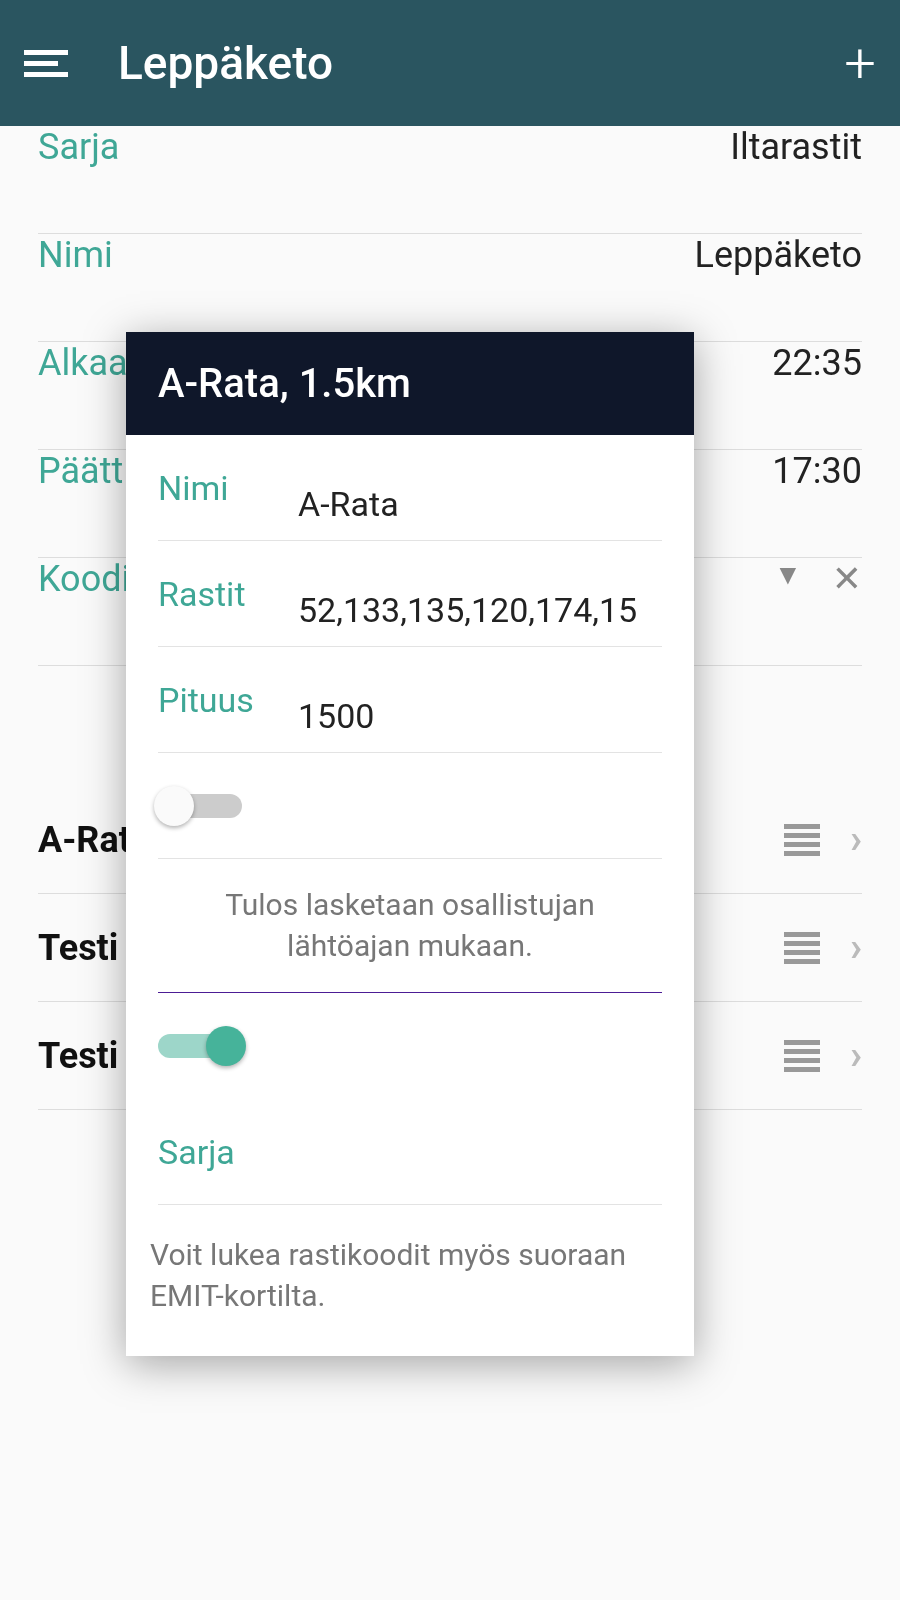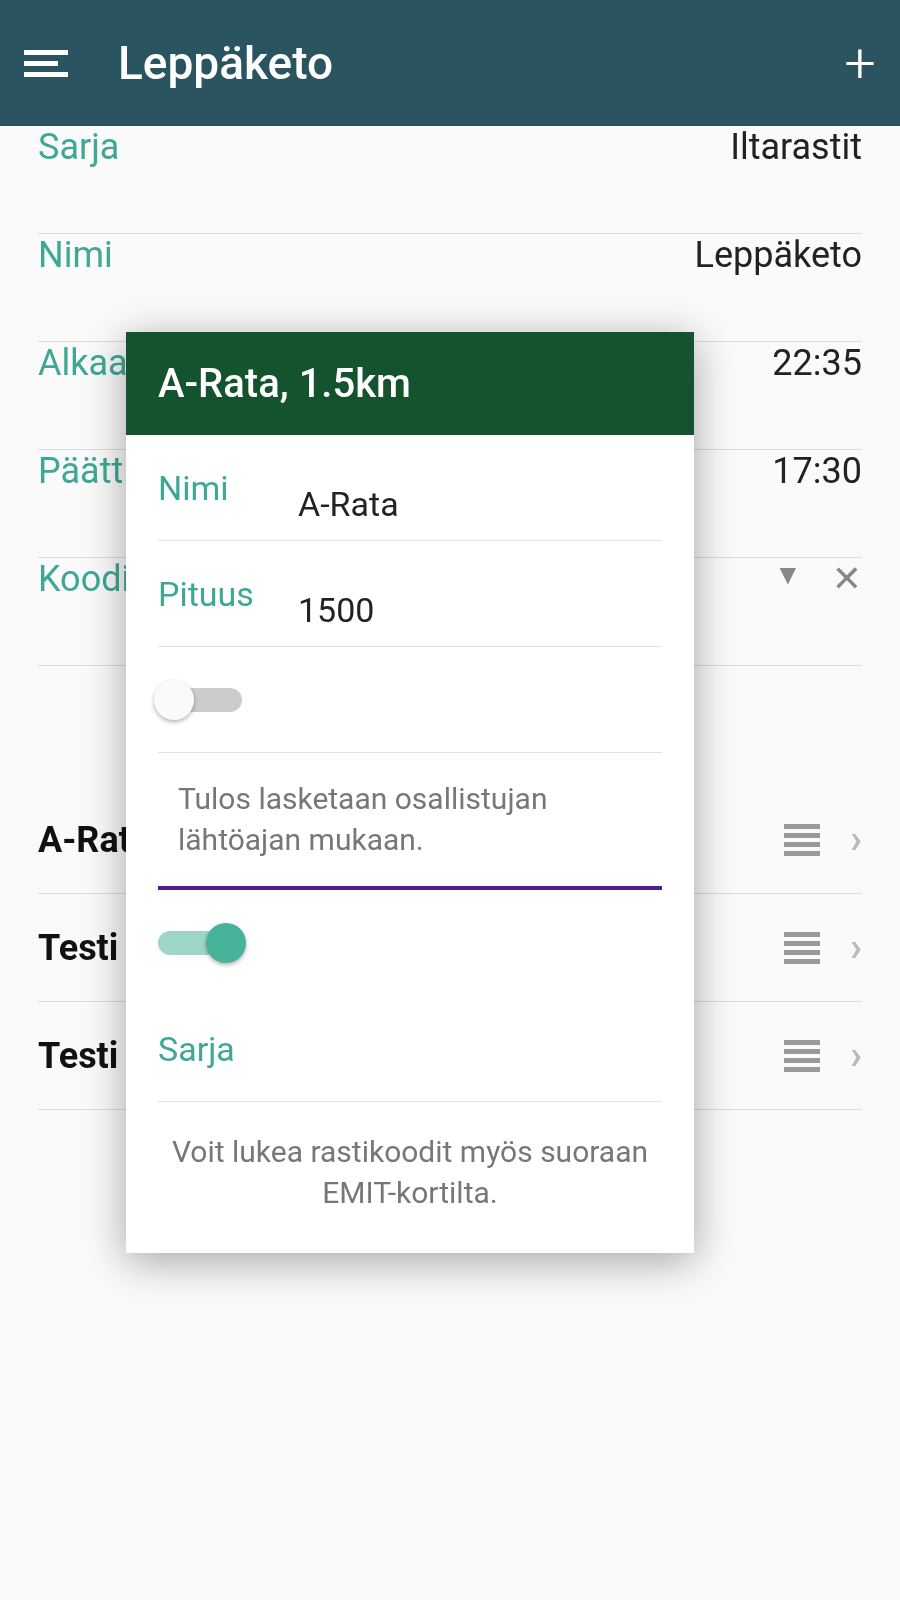--- a/index.html
+++ b/index.html
@@ -15,33 +15,33 @@
   .bg-row .label { color:#3fa796; }
   .bg-row .value { margin-left:auto; color:#222; }
   .bg-row .caret { color:#888; font-size:28px; margin-left:20px;}
   .bg-row .close { color:#888; font-size:36px; margin-left:30px;}
   .bg-gap { height:120px; }
   .track-row { display:flex; align-items:center; height:108px; border-bottom:1px solid #ddd; font-size:36px; font-weight:700; color:#111;}
   .track-row .lines-icon { margin-left:auto; width:36px; height:32px; display:flex; flex-direction:column; justify-content:space-between; }
   .track-row .lines-icon span{ height:5px; background:#999; display:block;}
   .track-row .chev { color:#bbb; font-size:40px; margin-left:30px;}
   .dialog { position:absolute; left:126px; top:332px; width:568px; background:#fff; box-shadow:0 8px 40px rgba(0,0,0,.35); }
-  .dialog-header { background:#14532d; color:#fff; font-size:40px; font-weight:500; padding:28px 32px; }
+  .dialog-header { background:#0f172a; color:#fff; font-size:40px; font-weight:500; padding:28px 32px; }
   .dialog-body { padding: 0 32px; }
   .d-row { display:flex; align-items:center; height:106px; border-bottom:1px solid #e3e3e3; font-size:34px; }
   .d-row .d-label { color:#3fa796; width:140px; flex-shrink:0;}
   .d-row .d-val { color:#222; overflow:hidden; white-space:nowrap;margin-top:32px; }
   .d-row.toggle .d-label{ flex:1; width:auto; }
   .switch { position:relative; width:84px; height:36px; }
   .switch-track { position:absolute; top:6px; left:0; right:0; height:24px; border-radius:12px; }
   .switch-thumb { position:absolute; width:40px; height:40px; border-radius:50%; top:-2px; box-shadow:0 2px 4px rgba(0,0,0,.3); }
   .switch.off .switch-track{ background:#ccc; } .switch.off .switch-thumb{ background:#fafafa; left:-4px; }
   .switch.on  .switch-track{ background:#9dd6c9; } .switch.on  .switch-thumb{ background:#46b39a; right:-4px; }
-  .d-note { color:#777; font-size:30px; padding:26px 20px; border-bottom:4px solid #4c1d95; line-height:1.35;}
-  .d-foot { color:#777; text-align:center; font-size:30px; padding:30px 24px 40px; line-height:1.35;}
+  .d-note { color:#777; text-align:center; font-size:30px; padding:26px 20px; border-bottom:1px solid #4c1d95; line-height:1.35;}
+  .d-foot { color:#777; text-align:left; font-size:30px; padding:30px 24px 40px; line-height:1.35;}
 </style>
 </head>
 <body>
 
 <div class="app-bar">
   <div class="menu-icon">
       <span></span>
       <span></span>
       <span></span>
     </div>
@@ -106,20 +106,24 @@
 </div>
 
 <div class="dialog">
   <div class="dialog-header">A-Rata, 1.5km</div>
   <div class="dialog-body">
     <div class="d-row">
       <span class="d-label">Nimi</span>
       <span class="d-val">A-Rata</span>
     </div>
     <div class="d-row">
+      <span class="d-label">Rastit</span>
+      <span class="d-val">52,133,135,120,174,15</span>
+    </div>
+    <div class="d-row">
       <span class="d-label">Pituus</span>
       <span class="d-val">1500</span>
     </div>
     <div class="d-row toggle">
       <div class="switch off">
           <div class="switch-track"></div>
           <div class="switch-thumb"></div>
         </div>
     </div>
     <div class="d-note">Tulos lasketaan osallistujan lähtöajan mukaan.</div>

